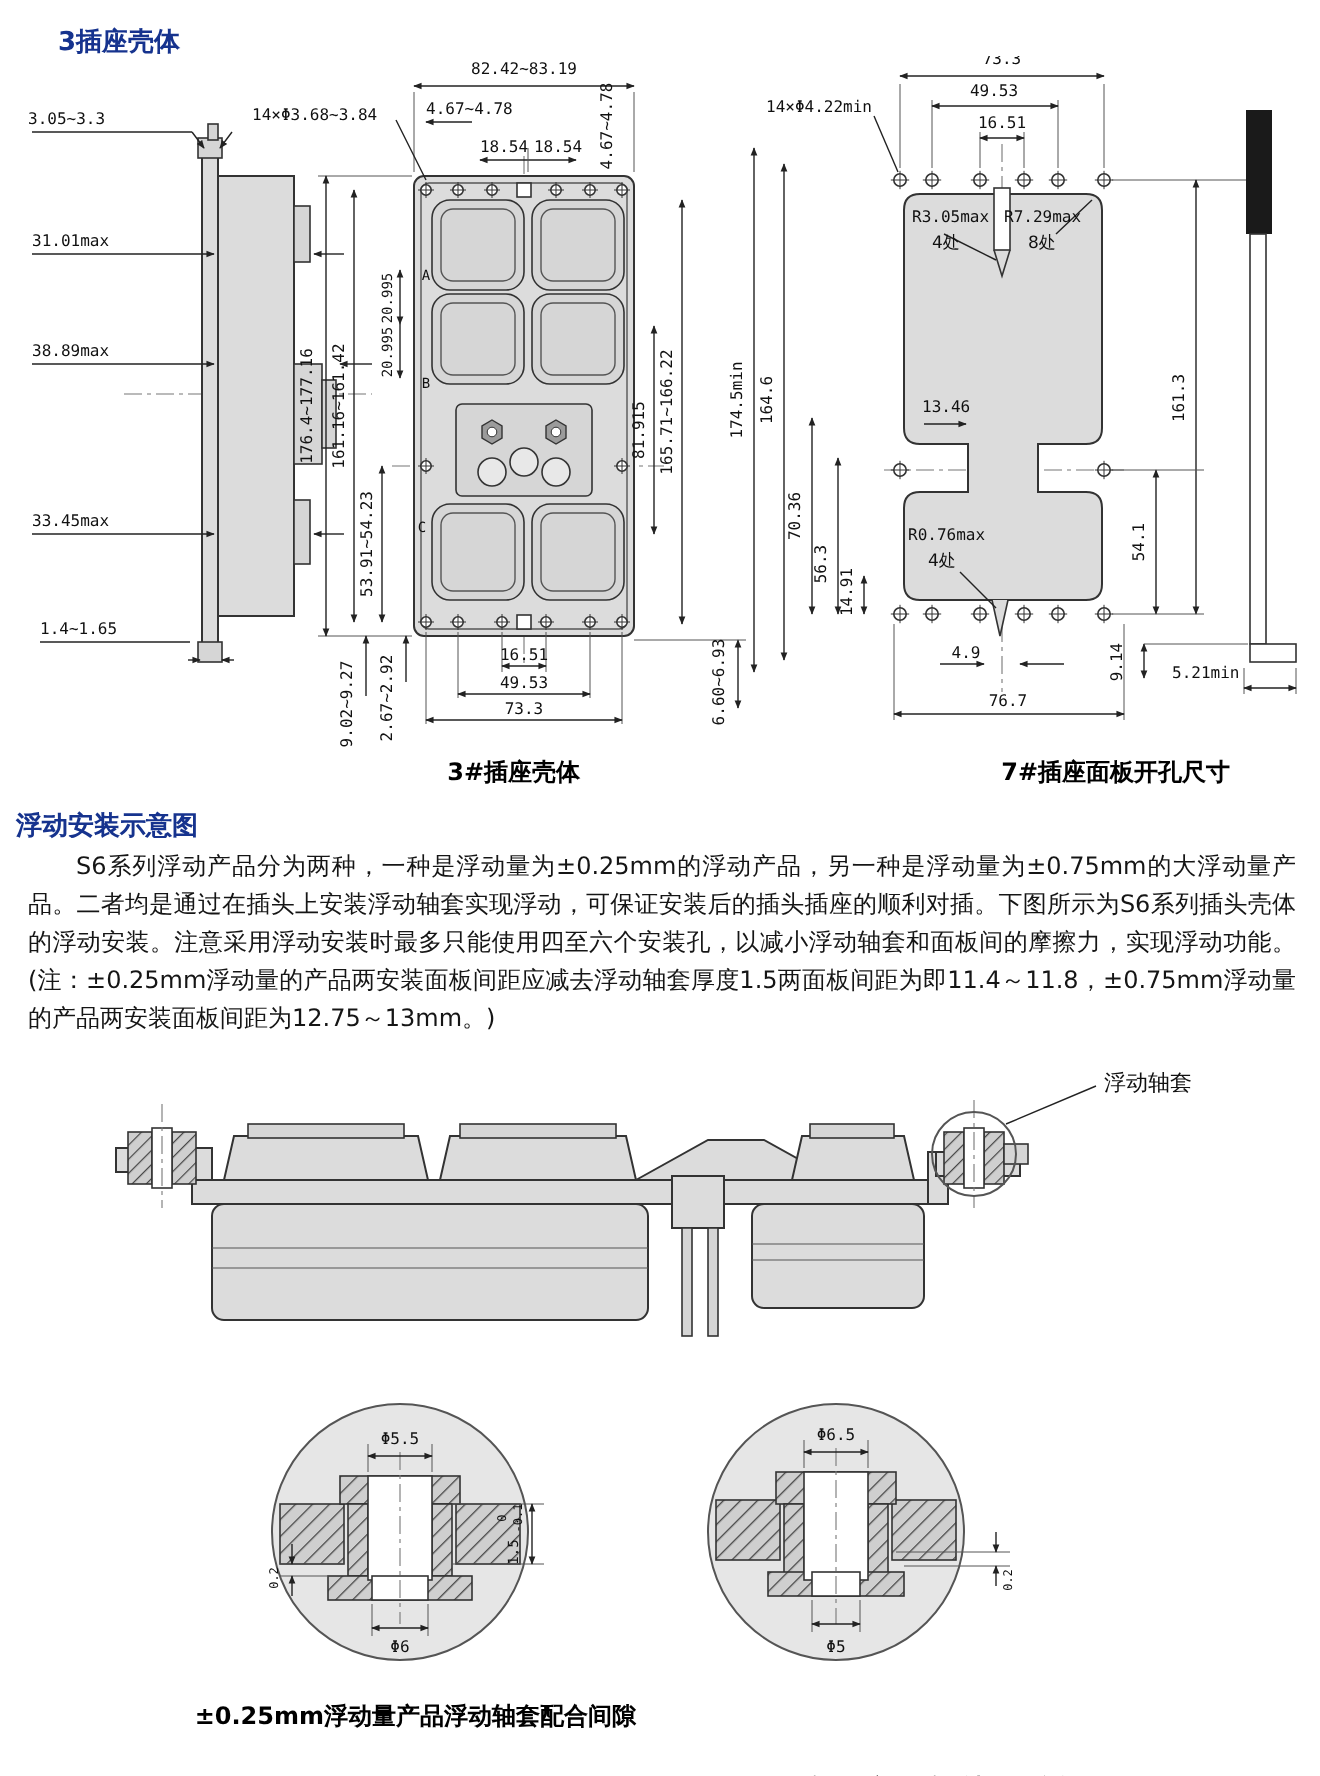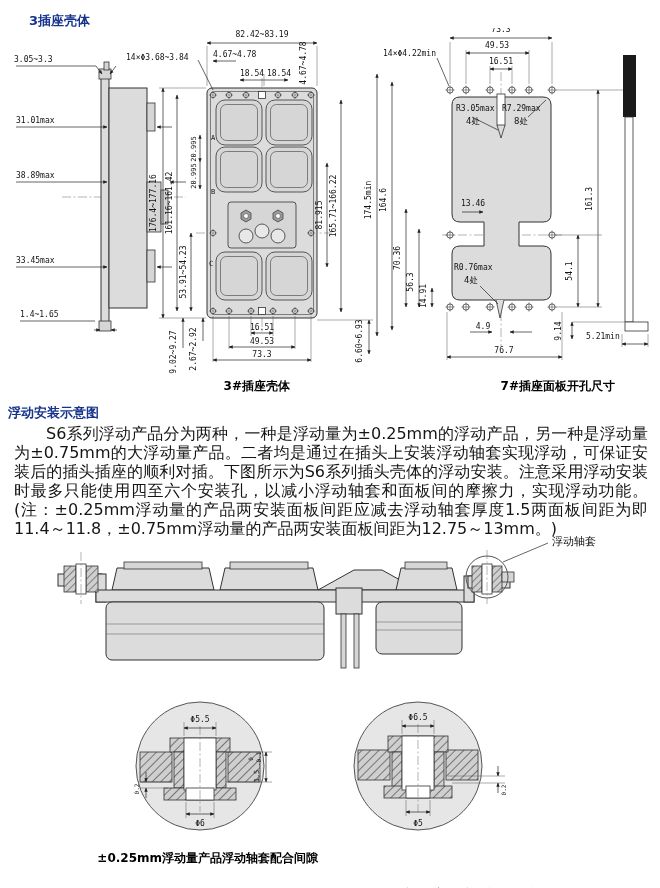--- a/index.html
+++ b/index.html
@@ -1,19 +1,19 @@
 <!DOCTYPE html>
 <html><head>
 <meta charset="utf-8">
 <style>
   html,body{margin:0;padding:0;background:#fff;}
   body{width:660px;height:888px;position:relative;font-family:"DejaVu Sans",sans-serif;overflow:hidden;}
   .abs{position:absolute;}
   .blue-head{color:#16338e;font-weight:bold;font-size:13px;}
-  .para{font-size:16px;line-height:19px;color:#151515;text-align:justify;text-indent:2em;}
+  .para{font-size:12px;line-height:19px;color:#151515;text-align:justify;text-indent:2em;}
   .cap{position:absolute;font-weight:bold;font-size:12px;color:#000;text-align:right;}
   
   .t{font:8px "DejaVu Sans Mono",monospace;fill:#111;}
   .ts{font:7px "DejaVu Sans Mono",monospace;fill:#111;}
   .tt{font:6px "DejaVu Sans Mono",monospace;fill:#111;}
   .tc{font:8.5px "DejaVu Sans",sans-serif;fill:#111;}
   .tl{font:11px "DejaVu Sans",sans-serif;fill:#111;}
   .tm{text-anchor:middle;}
   .dl{stroke:#222;stroke-width:.7;fill:none;}
   .xl{stroke:#555;stroke-width:.5;fill:none;}

